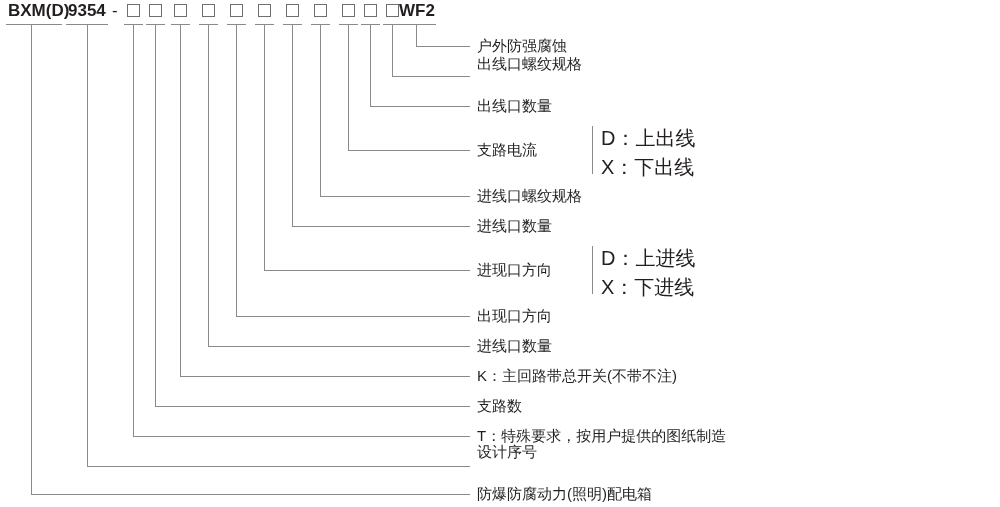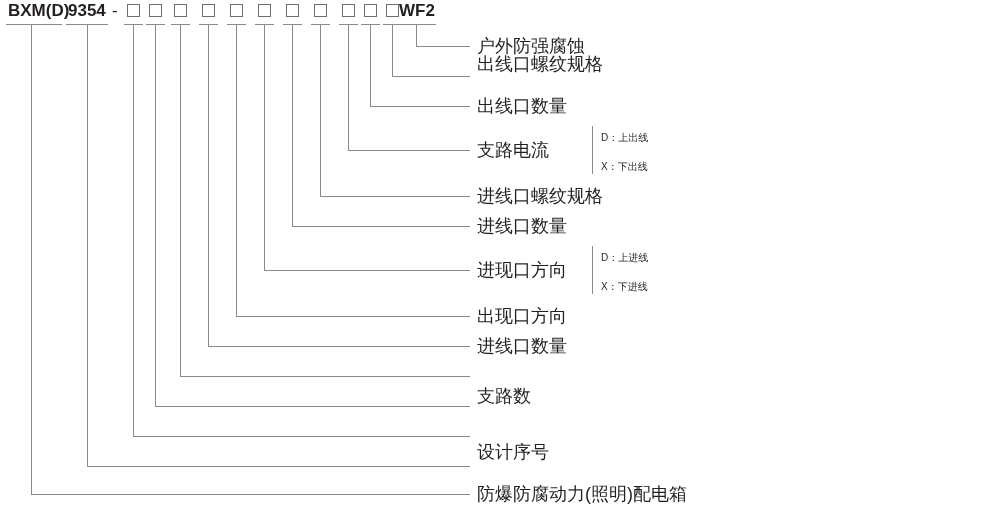--- a/index.html
+++ b/index.html
@@ -36,31 +36,31 @@
     font-size:17px;line-height:22px;color:#231f20;
   }
 
   
   .hline{position:absolute;height:0;border-top:1.1px solid #8a8a8a;}
   .vline{position:absolute;width:0;border-left:1.1px solid #8a8a8a;}
 
   
   .label{
     position:absolute;
-    font-size:18px;
+    font-size:15px;
     line-height:16px;
     color:#231f20;
     white-space:nowrap;
   }
   .sub-bracket{
     position:absolute;width:0;border-left:1.2px solid #8a8a8a;
   }
   .sub-label{
     position:absolute;
-    font-size:10px;line-height:16px;color:#231f20;white-space:nowrap;
+    font-size:20px;line-height:16px;color:#231f20;white-space:nowrap;
   }
 </style>
 </head>
 <body>
 
 <div id="diagram">
 
   <div class="code-row">
     <span class="code-seg" style="left:8px;">BXM(D)</span>
     <span class="code-seg" style="left:68px;">9354</span>
@@ -140,21 +140,23 @@
 
   <div class="label" style="left:477px; top:38px;">户外防强腐蚀</div>
   <div class="label" style="left:477px; top:56px;">出线口螺纹规格</div>
   <div class="label" style="left:477px; top:98px;">出线口数量</div>
   <div class="label" style="left:477px; top:142px;">支路电流</div>
   <div class="label" style="left:477px; top:188px;">进线口螺纹规格</div>
   <div class="label" style="left:477px; top:218px;">进线口数量</div>
   <div class="label" style="left:477px; top:262px;">进现口方向</div>
   <div class="label" style="left:477px; top:308px;">出现口方向</div>
   <div class="label" style="left:477px; top:338px;">进线口数量</div>
-  <div class="label" style="left:477px; top:388px;">支路数</div>
+  <div class="label" style="left:477px; top:368px;">K：主回路带总开关(不带不注)</div>
+  <div class="label" style="left:477px; top:398px;">支路数</div>
+  <div class="label" style="left:477px; top:428px;">T：特殊要求，按用户提供的图纸制造</div>
   <div class="label" style="left:477px; top:444px;">设计序号</div>
   <div class="label" style="left:477px; top:486px;">防爆防腐动力(照明)配电箱</div>
 
   <div class="sub-bracket" style="left:592px; top:126px; height:48px;"></div>
   <div class="sub-label" style="left:601px; top:130px;">D：上出线</div>
   <div class="sub-label" style="left:601px; top:159px;">X：下出线</div>
 
   <div class="sub-bracket" style="left:592px; top:246px; height:48px;"></div>
   <div class="sub-label" style="left:601px; top:250px;">D：上进线</div>
   <div class="sub-label" style="left:601px; top:279px;">X：下进线</div>

